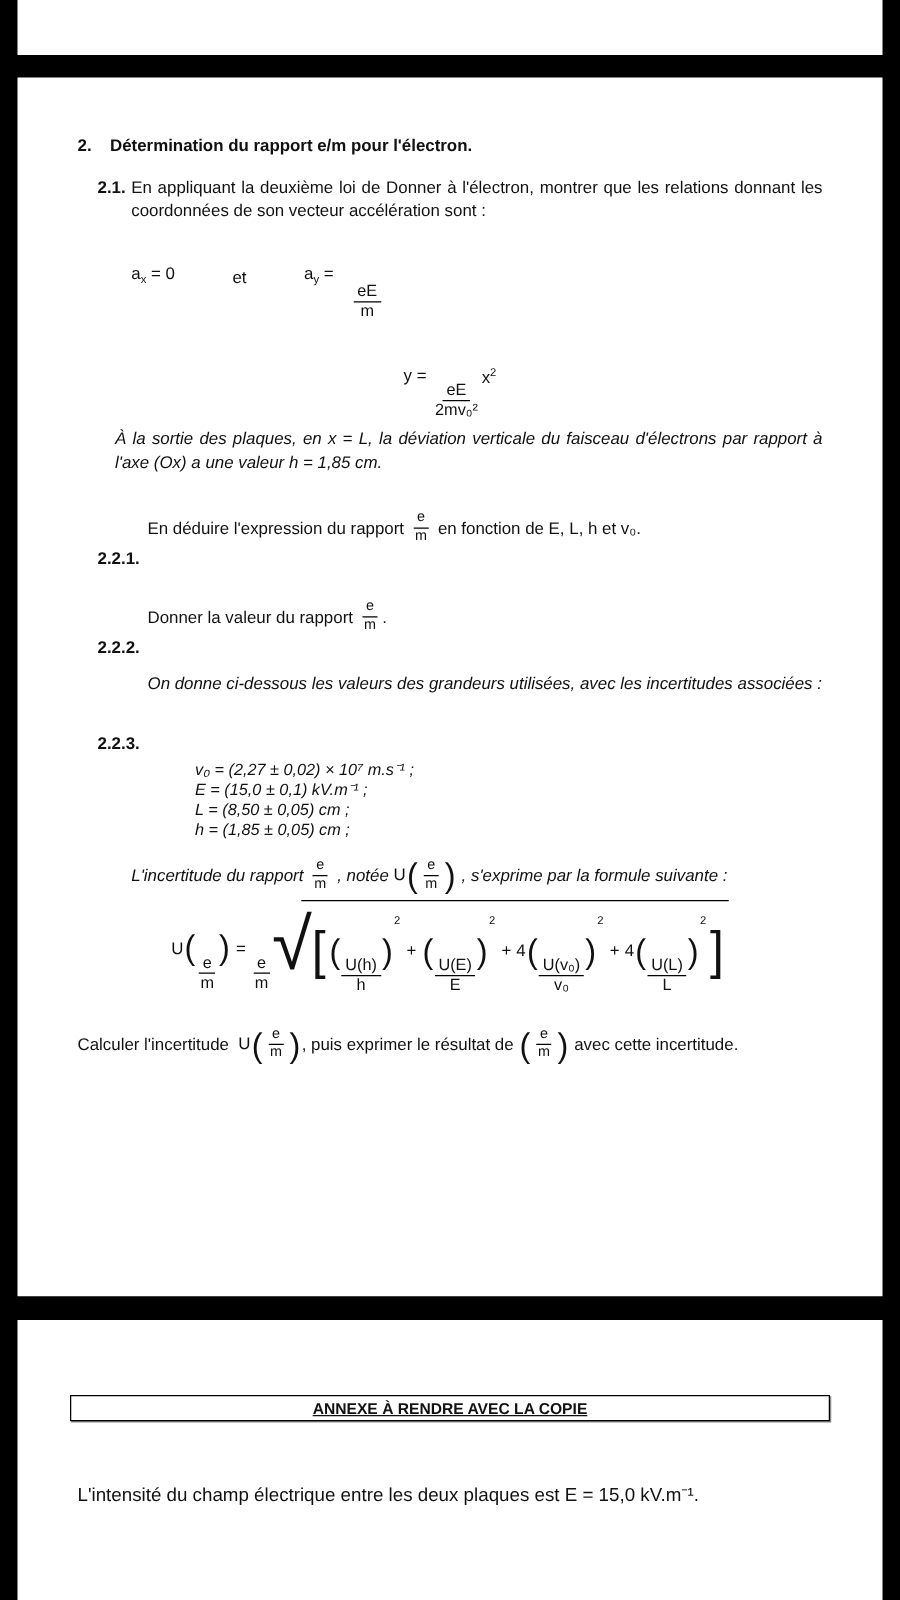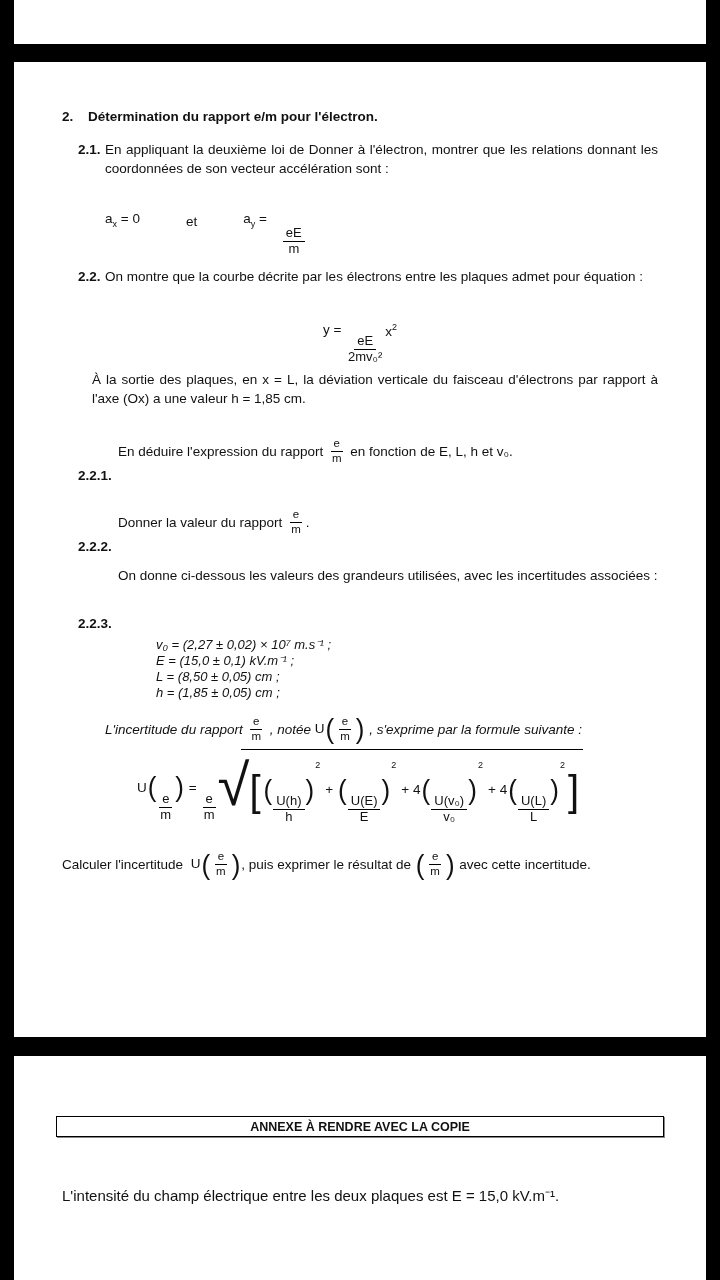--- a/index.html
+++ b/index.html
@@ -18,21 +18,21 @@
   
   .heading{display:flex;font-weight:bold;}
   .heading .lbl{flex:0 0 26px;}
 
   
   .q{display:flex;margin-left:16px;}
   .q .lbl{flex:0 0 auto;font-weight:bold;white-space:pre;}
   .q .lbl1{width:27px;}
   .q .lbl2{width:40px;margin-top:48px;}
   .q .txt{flex:1 1 auto;text-align:justify;}
-  .it{}
+  .it{font-style:italic;}
   .up{font-style:normal;}
 
   
   .frac{display:inline-flex;flex-direction:column;align-items:center;
         vertical-align:middle;line-height:1.15;text-align:center;}
   .frac .num{border-bottom:1px solid #000;padding:0 3px;display:block;}
   .frac .den{padding:0 3px;display:block;}
   .frac-sm{font-size:11.5px;line-height:1.2;margin:0 2px;}
   .frac-md{font-size:13px;margin-top:40px;}
 
@@ -63,21 +63,21 @@
   .uncert-intro{margin:14px 0 0 43px;display:flex;align-items:center;
                 flex-wrap:nowrap;font-style:italic;white-space:pre;}
   .exit-note{margin:5px 0 0 30px;}
   .calc{margin-top:34px;display:flex;align-items:center;white-space:pre;}
 
   
   .annexe-inner{padding:60px 42px 0 42px;}
   .annexe-box{border:1.5px solid #000;height:19px;display:flex;
               align-items:center;justify-content:center;
               box-shadow:1px 1px 0 #888;}
-  .annexe-box span{font-weight:bold;font-size:12.5px;}
+  .annexe-box span{font-weight:bold;font-size:12.5px;text-decoration:underline;}
   .annexe-text{margin-top:48px;padding:0 6px;font-size:15px;}
 </style>
 </head>
 <body>
 
 <div class="page page-prev"></div>
 
 <div class="page page-main">
   <div class="inner">
 
@@ -96,24 +96,20 @@
       <span class="gap"></span>
       <span>et</span>
       <span class="gap"></span>
       <span><span>a</span><sub>y</sub><span> =</span></span>
       <span class="frac frac-md">
         <span class="num">eE</span>
         <span class="den">m</span>
       </span>
     </div>
 
-    <div class="q" style="margin-top:10px;">
-      <span class="lbl lbl1">2.2.</span>
-      <div class="txt">On montre que la courbe décrite par les électrons entre les plaques admet pour équation :</div>
-    </div>
 
     <div class="formula f-traj">
       <span>y =</span>&nbsp;
       <span class="frac frac-md">
         <span class="num">eE</span>
         <span class="den">2mv₀²</span>
       </span>
       <span class="rhs"><span>x</span><sup>2</sup></span>
     </div>
 

